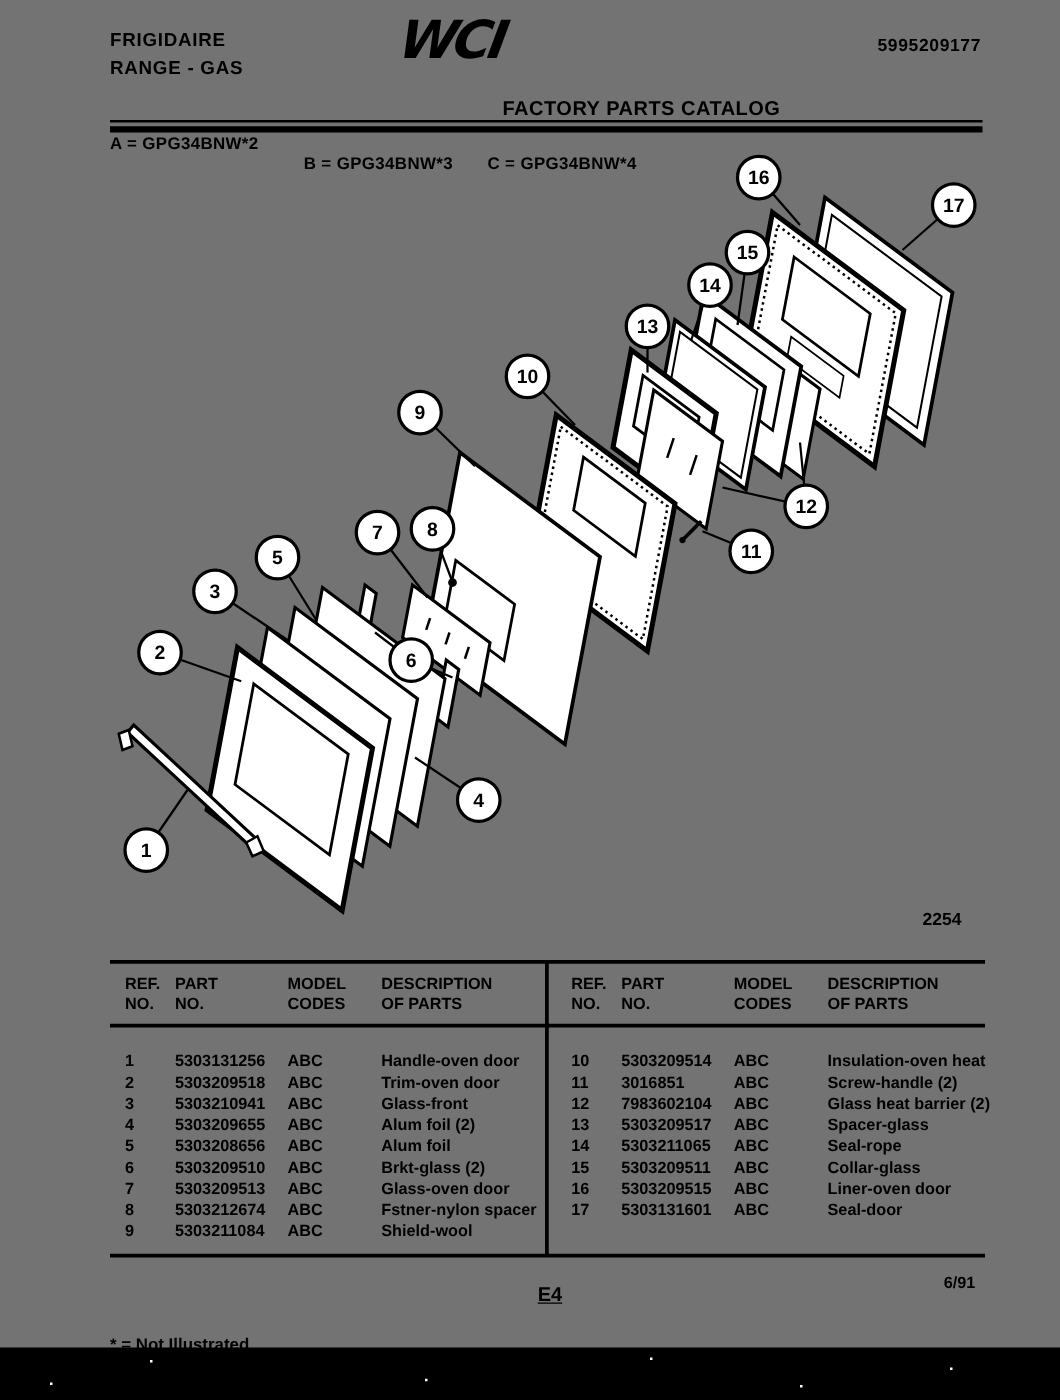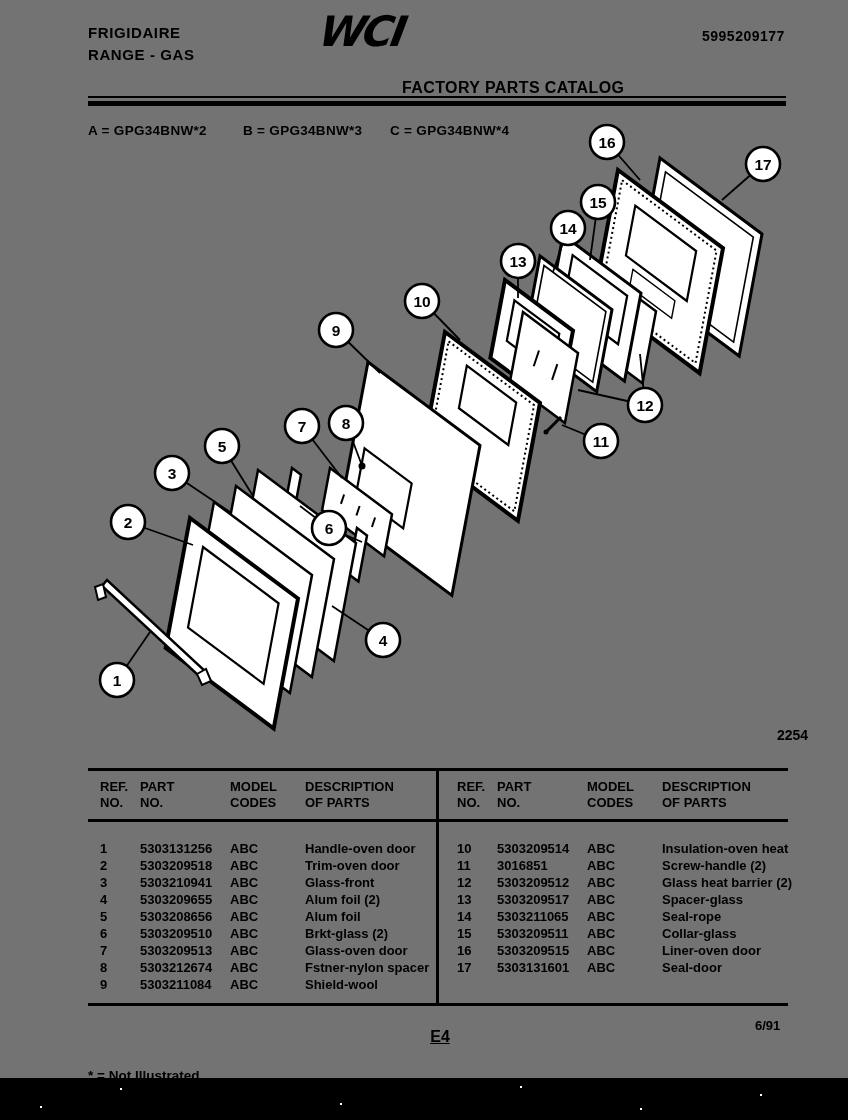--- a/index.html
+++ b/index.html
@@ -6,21 +6,21 @@
   .page{position:relative;width:848px;height:1120px;background:#737373;margin:0 auto;
         font-family:"Liberation Sans",sans-serif;color:#000;overflow:hidden;}
   .abs{position:absolute;}
   .brand{font-size:15px;font-weight:bold;letter-spacing:.6px;line-height:21px;}
   .pubnum{font-size:14px;font-weight:bold;letter-spacing:.5px;text-align:center;}
   .logo{font-size:42px;font-weight:bold;font-style:italic;letter-spacing:-3px;
         transform:skewX(-10deg);font-family:"DejaVu Sans",sans-serif;line-height:40px;}
   .cattitle{font-size:16px;font-weight:bold;letter-spacing:.4px;}
   .modelkey{font-size:13.5px;font-weight:bold;letter-spacing:.3px;}
   .hr{position:absolute;background:#000;}
-  .pageref{font-size:14px;font-weight:bold;margin-left:39px;}
+  .pageref{font-size:14px;font-weight:bold;}
   .th{font-size:13px;font-weight:bold;line-height:16px;}
   .prow{display:flex;height:17px;font-size:13px;font-weight:bold;white-space:nowrap;}
   .thead{display:flex;white-space:nowrap;}
   .c-ref{width:40px;flex:0 0 40px;}
   .c-part{width:90px;flex:0 0 90px;}
   .c-codes{width:75px;flex:0 0 75px;}
   .c-desc{flex:1;}
   .footnote{font-size:13.5px;font-weight:bold;}
   .pagecode{font-size:16px;font-weight:bold;}
   .datecode{font-size:13px;font-weight:bold;}
@@ -35,21 +35,21 @@
 
   <div class="abs brand" style="left:88px;top:22px;">FRIGIDAIRE</div>
   <div class="abs brand" style="left:88px;top:44px;">RANGE - GAS</div>
   <div class="abs logo" style="left:320px;top:12px;">WCI</div>
   <div class="abs cattitle" style="left:402px;top:31px;margin-top:48px;">FACTORY PARTS CATALOG</div>
   <div class="abs pubnum" style="left:702px;top:28px;">5995209177</div>
 
   <div class="hr" style="left:88px;top:96px;width:698px;height:2px;"></div>
   <div class="hr" style="left:88px;top:101px;width:698px;height:5px;"></div>
 
-  <div class="abs modelkey" style="left:88px;top:123px;">A = GPG34BNW*2</div>
+  <div class="abs modelkey" style="left:88px;top:107px;">A = GPG34BNW*2</div>
   <div class="abs modelkey" style="left:243px;top:123px;">B = GPG34BNW*3</div>
   <div class="abs modelkey" style="left:390px;top:123px;">C = GPG34BNW*4</div>
 
   <svg id="diagram" width="848" height="760" viewBox="0 0 848 760">
     <g id="panels">
         <g>
           <polygon points="660.0,158.0 762.0,234.0 739.2,356.0 637.2,280.0" fill="#fff" stroke="#000" stroke-width="3"></polygon>
           <polygon points="665.5,171.9 753.3,237.2 733.6,342.1 645.9,276.8" fill="none" stroke="#000" stroke-width="1.6"></polygon>
         </g>
         <g>
@@ -271,21 +271,21 @@
         <span class="c-desc">Insulation-oven heat</span>
       </div>
       <div class="prow">
         <span class="c-ref">11</span>
         <span class="c-part">3016851</span>
         <span class="c-codes">ABC</span>
         <span class="c-desc">Screw-handle (2)</span>
       </div>
       <div class="prow">
         <span class="c-ref">12</span>
-        <span class="c-part">5303209512</span>
+        <span class="c-part">7983602104</span>
         <span class="c-codes">ABC</span>
         <span class="c-desc">Glass heat barrier (2)</span>
       </div>
       <div class="prow">
         <span class="c-ref">13</span>
         <span class="c-part">5303209517</span>
         <span class="c-codes">ABC</span>
         <span class="c-desc">Spacer-glass</span>
       </div>
       <div class="prow">

